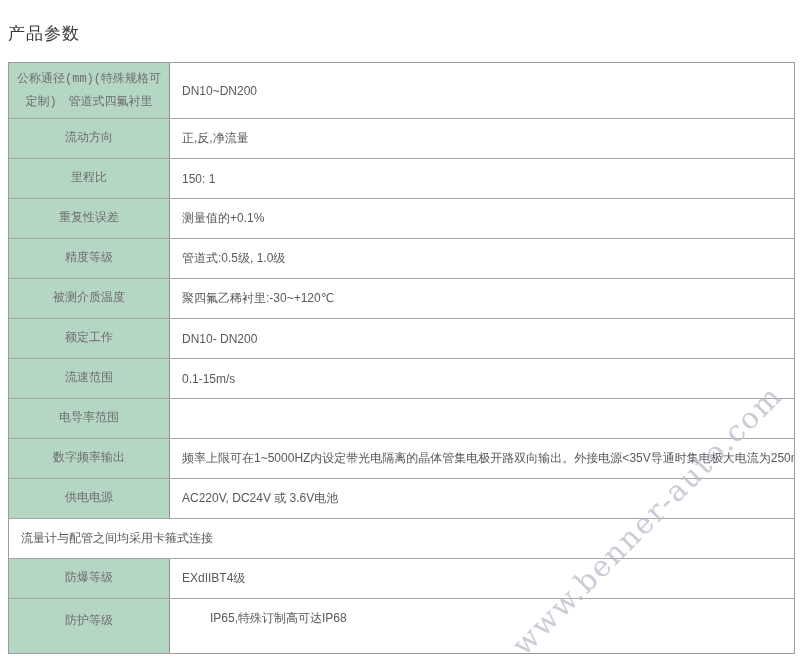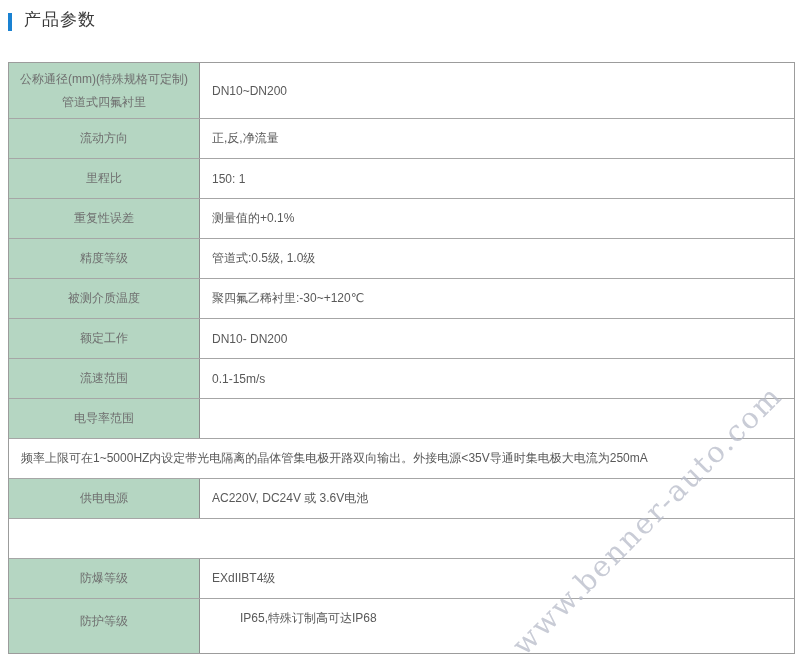--- a/index.html
+++ b/index.html
@@ -13,25 +13,26 @@
     position: relative;
   }
   .page {
     position: relative;
     width: 800px;
     height: 663px;
   }
   
   .section-header {
     position: absolute;
-    top: 9px;
+    top: 22px;
     left: 8px;
     display: flex;
-    align-items: flex-end;
+    align-items: flex-start;
     height: 22px;
+    flex-direction: column;
   }
   .accent-bar {
     width: 4px;
     height: 18px;
     background: #1a82d2;
     margin-right: 12px;
   }
   .page-title {
     font-size: 17px;
     font-weight: 500;
@@ -51,32 +52,33 @@
   }
   .row {
     display: flex;
     box-sizing: border-box;
     min-height: 40px;
     border-bottom: 1px solid #a6a6a6;
   }
   .row:first-child { min-height: 56px; }
   .row:last-child  { min-height: 54px; border-bottom: none; gap: 28px; }
   .cell-label {
-    width: 191px;
+    width: 161px;
     box-sizing: border-box;
     background: #b5d6c2;
     border-right: 1px solid #8f8f8f;
     display: flex;
     align-items: center;
     justify-content: center;
     text-align: center;
     color: #6f6f6f;
     font-size: 12px;
     line-height: 1.9;
     padding: 3px 8px;
+    font-family: Liberation Mono, monospace;
   }
   .cell-value {
     flex: 1;
     box-sizing: border-box;
     display: flex;
     align-items: center;
     color: #595959;
     font-size: 12px;
     padding: 0 12px;
     white-space: nowrap;
@@ -145,27 +147,29 @@
         <div class="cell-value">DN10- DN200</div>
       </div>
       <div class="row">
         <div class="cell-label">流速范围</div>
         <div class="cell-value">0.1-15m/s</div>
       </div>
       <div class="row">
         <div class="cell-label">电导率范围</div>
       </div>
       <div class="row">
+        <div class="cell-label">数字频率输出</div>
         <div class="cell-value">频率上限可在1~5000HZ内设定带光电隔离的晶体管集电极开路双向输出。外接电源&lt;35V导通时集电极大电流为250mA</div>
       </div>
       <div class="row">
         <div class="cell-label">供电电源</div>
         <div class="cell-value">AC220V, DC24V 或 3.6V电池</div>
       </div>
       <div class="row">
+        <div class="cell-value">流量计与配管之间均采用卡箍式连接</div>
       </div>
       <div class="row">
         <div class="cell-label">防爆等级</div>
         <div class="cell-value">EXdIIBT4级</div>
       </div>
       <div class="row">
         <div class="cell-label">防护等级</div>
         <div class="cell-value">IP65,特殊订制高可达IP68</div>
       </div>
     </div>

